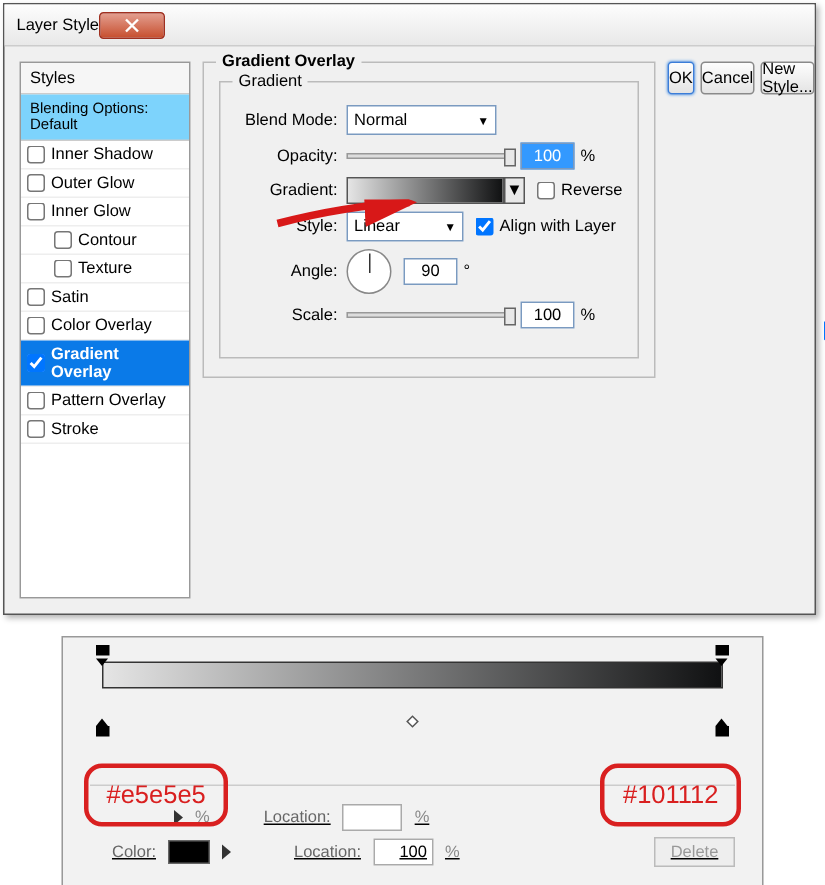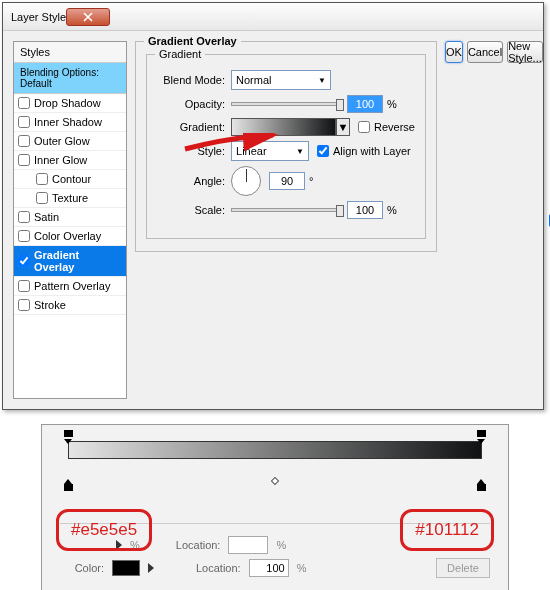--- a/index.html
+++ b/index.html
@@ -49,21 +49,21 @@
 
 .right-col { width: 88px; display: flex; gap: 4px; align-items: stretch; }
 .btn { height: 22px; background: linear-gradient(#fdfdfd, #e4e4e4); border: 1px solid #8a8a8a; border-radius: 3px; cursor: pointer; display: flex; align-items: center; justify-content: center; }
 .btn.primary { border: 1px solid #3b7dd8; box-shadow: 0 0 2px #5a9de8; }
 .preview-check { display: flex; align-items: center; gap: 20px; padding: 4px 2px; }
 .preview-swatch { width: 56px; height: 56px; border: 1px solid #888; box-shadow: inset 0 0 0 1px #fff; background: linear-gradient(135deg, #5a5a5a, #2a2a2a); margin: 4px auto; }
 
 .arrow-annot { position: absolute; left: 178px; top: 130px; pointer-events: none; }
 
 
-.editor { width: 468px; margin: 14px auto 0; border: 1px solid #999; background: #f2f2f2; padding: 16px 18px 8px; position: relative; }
+.editor { width: 468px; margin: 14px auto 0; border: 1px solid #999; background: #f2f2f2; padding: 16px 18px 8px; position: relative; text-decoration: underline; }
 .grad-bar-wrap { position: relative; height: 38px; margin: 0 8px; }
 .grad-bar { height: 18px; border: 1px solid #333; background: linear-gradient(to right, #e5e5e5, #101112); }
 .stop-top { position: absolute; top: -11px; width: 9px; height: 11px; }
 .stop-top::before { content: ""; position: absolute; top: 0; width: 9px; height: 7px; background: #000; }
 .stop-top::after { content: ""; position: absolute; bottom: -3px; left: 0; width: 0; height: 0; border-left: 4.5px solid transparent; border-right: 4.5px solid transparent; border-top: 5px solid #000; }
 .stop-bot { position: absolute; bottom: -12px; width: 9px; height: 12px; }
 .stop-bot::before { content: ""; position: absolute; top: 0; width: 0; height: 0; border-left: 4.5px solid transparent; border-right: 4.5px solid transparent; border-bottom: 5px solid #000; }
 .stop-bot::after { content: ""; position: absolute; bottom: 0; width: 9px; height: 7px; background: #000; }
 .mid-diamond { position: absolute; bottom: -5px; left: 50%; width: 6px; height: 6px; border: 1px solid #555; background: #fff; transform: translateX(-50%) rotate(45deg); }
 
@@ -89,24 +89,20 @@
         </svg>
     </div>
   </div>
   <div class="body">
 
     <div class="styles-col">
       <div class="styles-box">
         <div class="styles-header">Styles</div>
         <div class="styles-subheader">Blending Options: Default</div>
         <div id="styles-items">
-            <div class="style-item">
-              <input type="checkbox" style="">
-              <span>Drop Shadow</span>
-            </div>
             <div class="style-item">
               <input type="checkbox" style="">
               <span>Inner Shadow</span>
             </div>
             <div class="style-item">
               <input type="checkbox" style="">
               <span>Outer Glow</span>
             </div>
             <div class="style-item">
               <input type="checkbox" style="">

